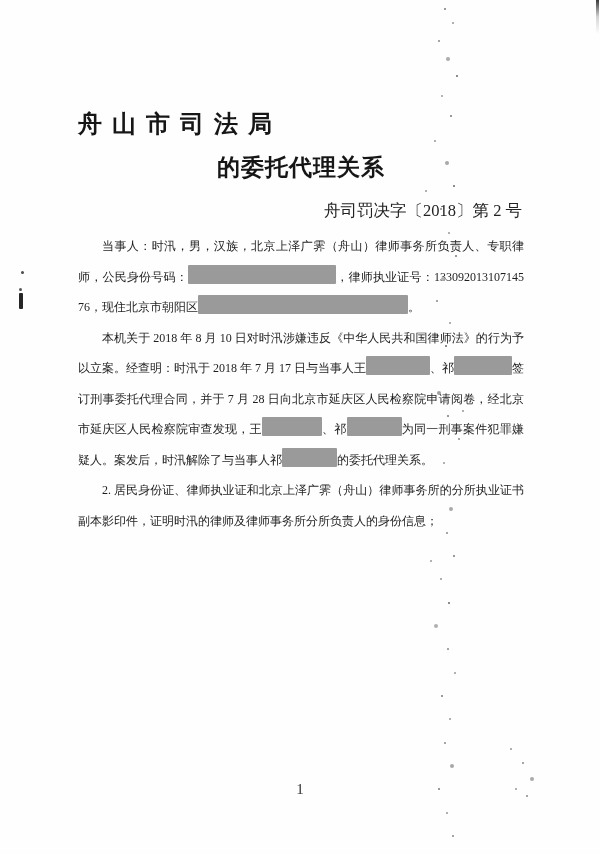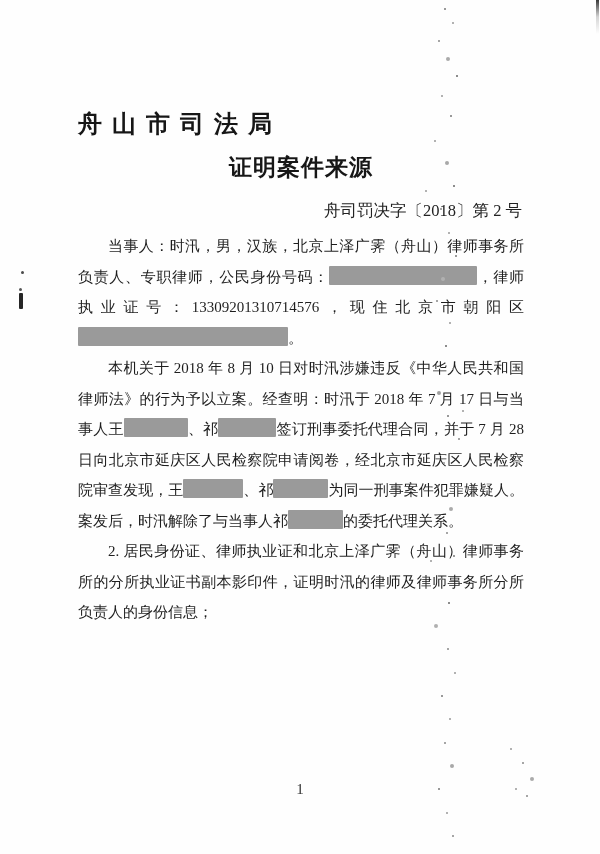--- a/index.html
+++ b/index.html
@@ -38,21 +38,21 @@
     position: absolute;
     top: 200px; left: 78px; width: 446px;
     text-align: right;
     font-size: 16.5px;
     padding-right: 2px;
     color: #222;
   }
   .doc-body {
     position: absolute;
     top: 231px; left: 78px; width: 446px;
-    font-size: 15px;
+    font-size: 12px;
     line-height: 30.5px;
     text-align: justify;
     word-break: break-all;
     color: #1e1e1e;
   }
   .para { text-indent: 2em; }
   .redaction {
     display: inline-block;
     height: 19px;
     vertical-align: -3px;
@@ -105,21 +105,21 @@
       515px 788px 0 0 #999, 526px 795px 0 0 #888;
   }
 </style>
 </head>
 <body>
 
 <div class="page">
 
   <div class="doc-title-main">舟 山 市 司 法 局</div>
 
-  <div class="doc-title-sub">证明案件来源</div>
+  <div class="doc-title-sub">的委托代理关系</div>
 
   <div class="doc-number">舟司罚决字〔2018〕第 2 号</div>
 
   <div class="doc-body">
       <div class="para"><span>当事人：时汛，男，汉族，北京上泽广霁（舟山）律师事务所负责人、专职律师，公民身份号码：</span><span class="redaction" style="width: 148px; background: rgb(154, 154, 154);"></span><span>，律师执业证号：13309201310714576，现住北京市朝阳区</span><span class="redaction" style="width: 210px; background: rgb(154, 154, 154);"></span><span>。</span></div>
       <div class="para"><span>本机关于 2018 年 8 月 10 日对时汛涉嫌违反《中华人民共和国律师法》的行为予以立案。经查明：时汛于 2018 年 7 月 17 日与当事人王</span><span class="redaction" style="width: 64px; background: rgb(154, 154, 154);"></span><span>、祁</span><span class="redaction" style="width: 58px; background: rgb(154, 154, 154);"></span><span>签订刑事委托代理合同，并于 7 月 28 日向北京市延庆区人民检察院申请阅卷，经北京市延庆区人民检察院审查发现，王</span><span class="redaction" style="width: 60px; background: rgb(154, 154, 154);"></span><span>、祁</span><span class="redaction" style="width: 55px; background: rgb(154, 154, 154);"></span><span>为同一刑事案件犯罪嫌疑人。案发后，时汛解除了与当事人祁</span><span class="redaction" style="width: 55px; background: rgb(154, 154, 154);"></span><span>的委托代理关系。</span></div>
       <div class="para"><span>2. 居民身份证、律师执业证和北京上泽广霁（舟山）律师事务所的分所执业证书副本影印件，证明时汛的律师及律师事务所分所负责人的身份信息；</span></div>
     </div>
 
   <div class="page-number">1</div>

